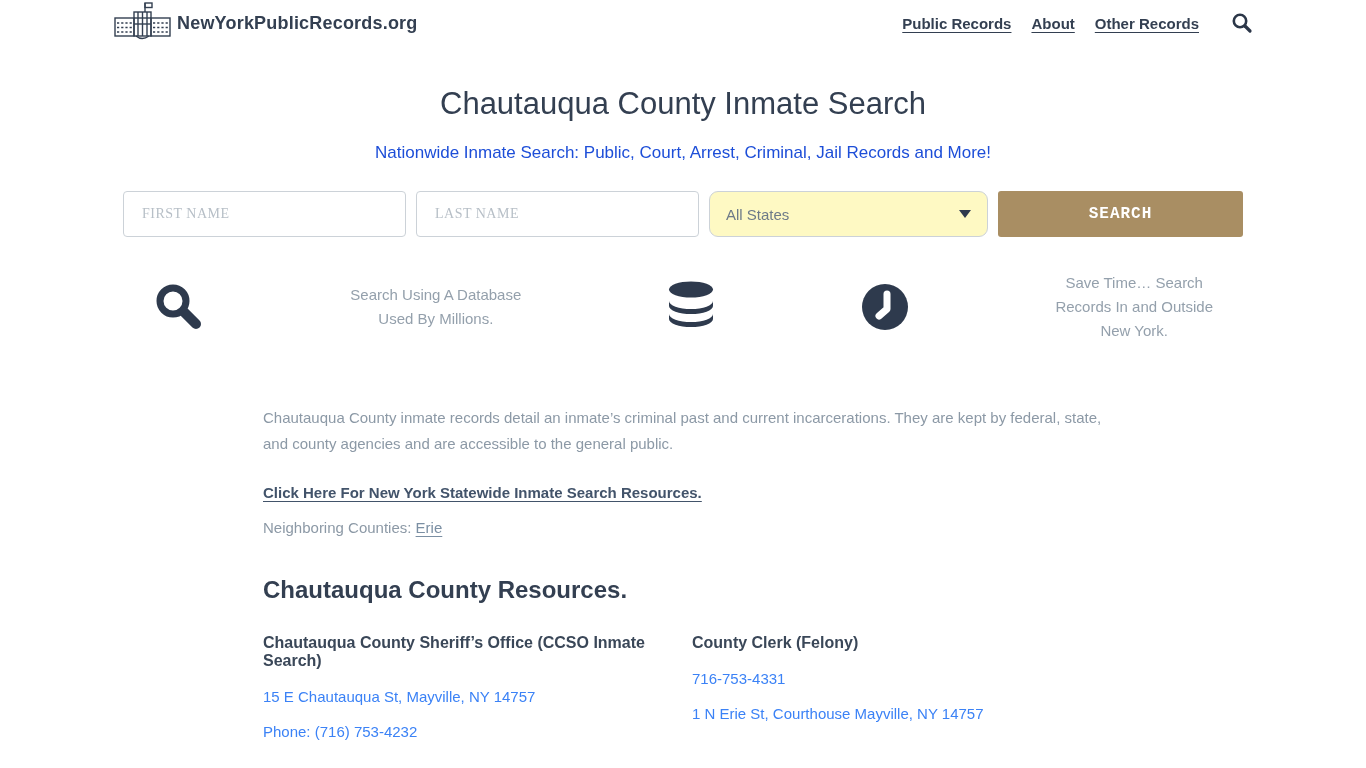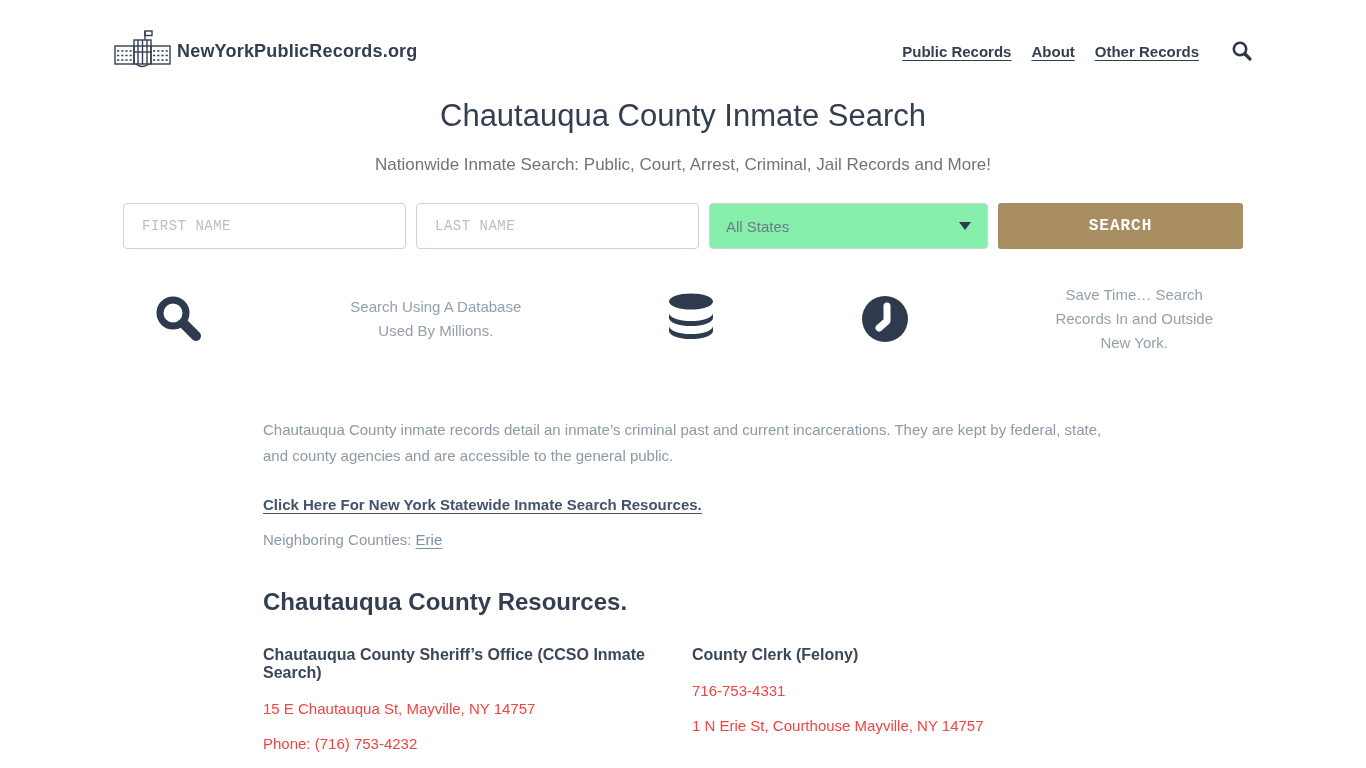--- a/index.html
+++ b/index.html
@@ -9,21 +9,20 @@
     font-family: "Liberation Sans", "DejaVu Sans", sans-serif;
     color: #333f51;
     overflow: hidden;
   }
   a { cursor: pointer; }
 
   
   .topbar {
     width: 1140px;
     margin: 0 auto;
-    padding-top: 28px;
     display: flex;
     align-items: center;
     justify-content: space-between;
   }
   .brand { display: flex; align-items: center; gap: 6px; cursor: pointer; }
   .brand .site-name {
     font-size: 18px;
     font-weight: 700;
     color: #333f51;
     letter-spacing: 0.2px;
@@ -33,63 +32,63 @@
     font-size: 15px;
     font-weight: 600;
     color: #333f51;
     text-decoration: underline;
     text-underline-offset: 3px;
   }
   .nav-search { display: inline-flex; margin-left: 12px; cursor: pointer; }
 
   
   h1.page-title {
-    margin-top: 24px;
+    margin-top: 40px;
     text-align: center;
     font-size: 31px;
     font-weight: 400;
     color: #333f51;
   }
   p.subtitle {
     margin-top: 21px;
     text-align: center;
     font-size: 17px;
     font-weight: 400;
-    color: #737373;
+    color: #1d4ed8;
   }
 
   .search-form {
     width: 1120px;
     margin: 28px auto 0;
     display: flex;
     gap: 10px;
   }
   .search-form > * { flex: 1; height: 46px; }
   .search-form input {
     border: 1px solid #ccd2d8;
     border-radius: 4px;
     padding: 0 18px;
     font-size: 14px;
     letter-spacing: 0.5px;
     color: #333f51;
-    font-family: Liberation Mono, monospace;
+    font-family: Liberation Serif, serif;
     outline: none;
   }
   .search-form input::placeholder { color: #b7bfc7; }
   .fake-select {
     border: 1px solid #ccd2d8;
-    border-radius: 4px;
+    border-radius: 9px;
     padding: 0 16px;
     display: flex;
     align-items: center;
     justify-content: space-between;
     font-size: 15px;
     color: #6d7a88;
     cursor: pointer;
-    background: #86efac;
+    background: #fef9c3;
   }
   .caret {
     width: 0; height: 0;
     border-left: 6px solid transparent;
     border-right: 6px solid transparent;
     border-top: 8px solid #2e3a4d;
   }
   .search-btn {
     background: #a98e63;
     border: none;
@@ -161,21 +160,21 @@
     grid-template-columns: 429px 1fr;
   }
   .resource .r-name {
     font-size: 16px;
     font-weight: 700;
     color: #3a4758;
   }
   .resource .r-line {
     margin-top: 18px;
     font-size: 15px;
-    color: #ef4444;
+    color: #3b82f6;
   }
 </style>
 </head>
 <body>
 
 <header>
   <div class="topbar">
     <div class="brand">
       <span>
         <svg width="58" height="42" viewBox="0 0 58 42" fill="none" stroke="#333f51" stroke-width="1.4">

